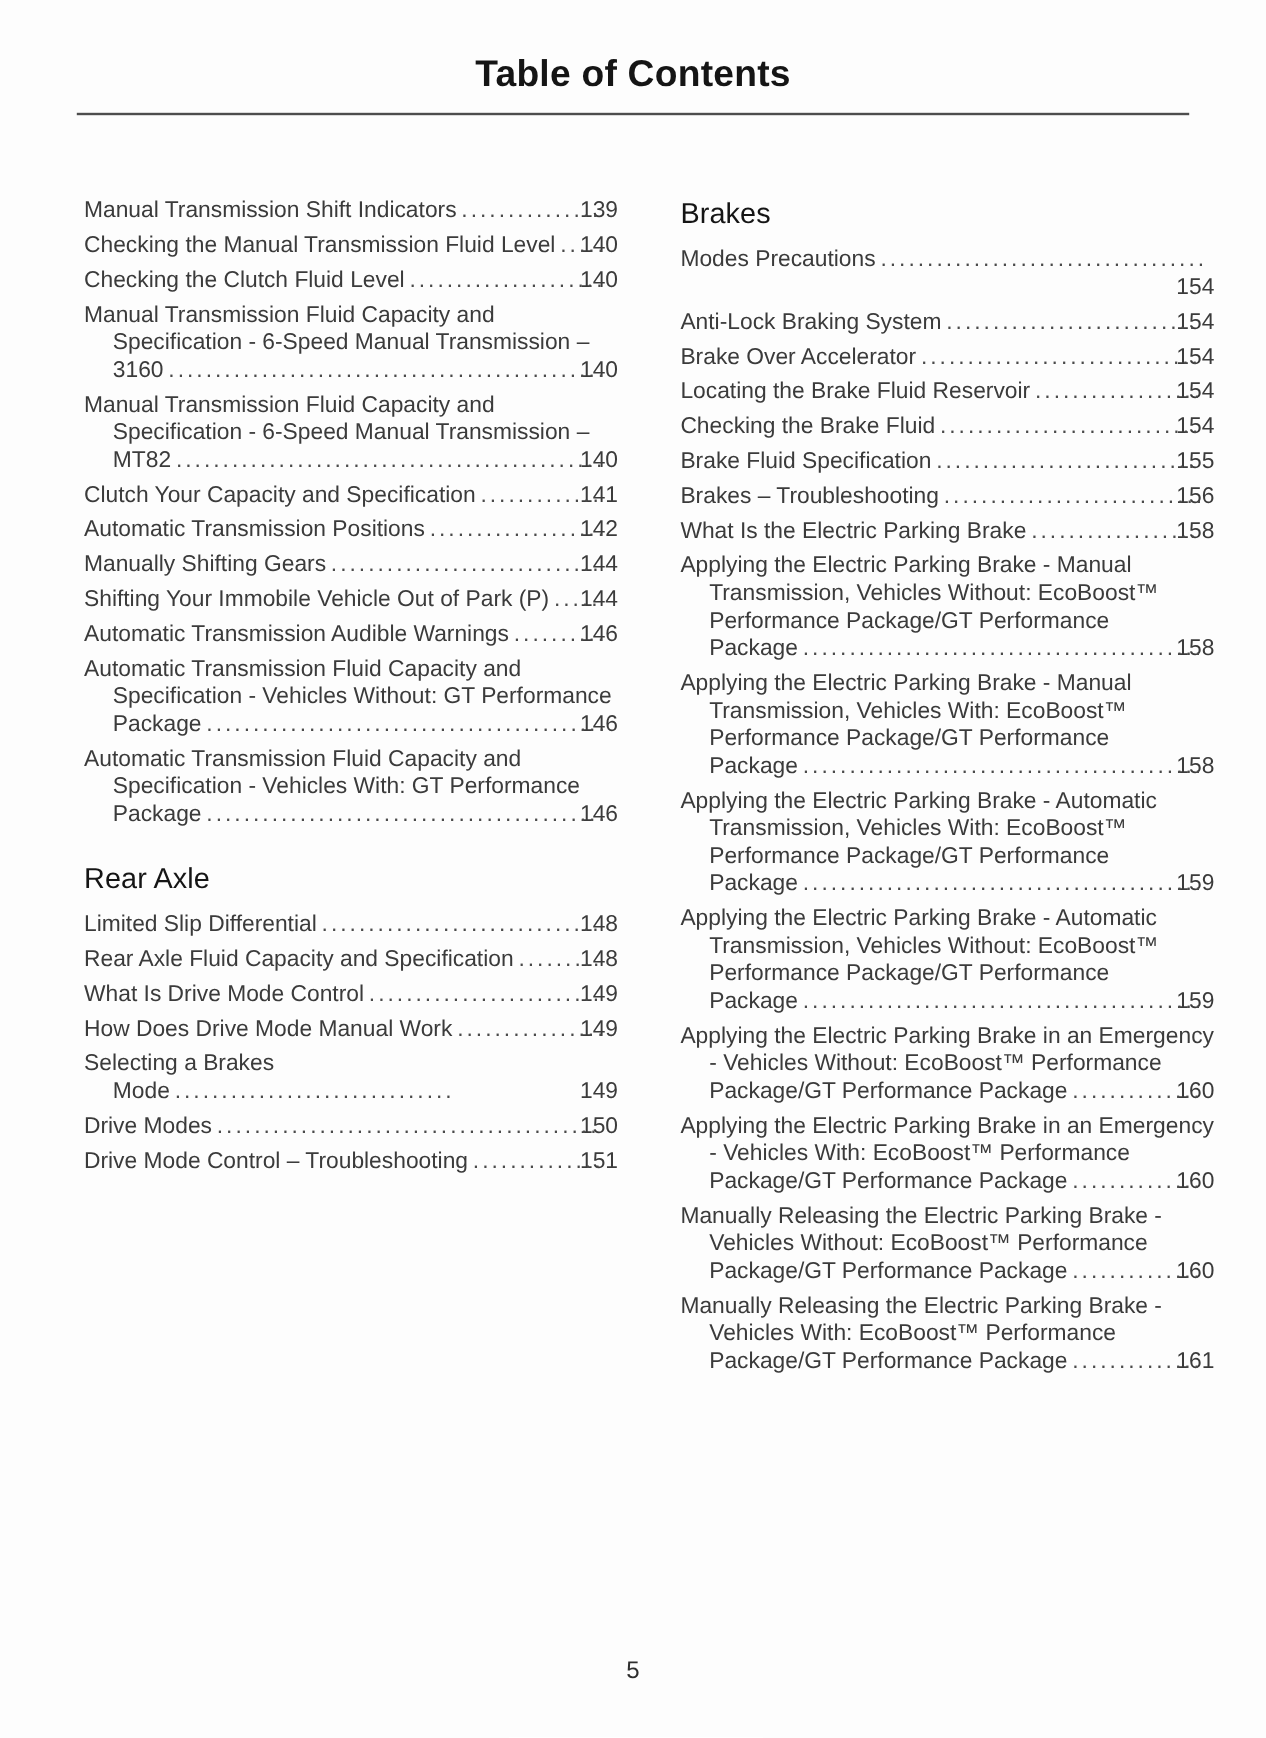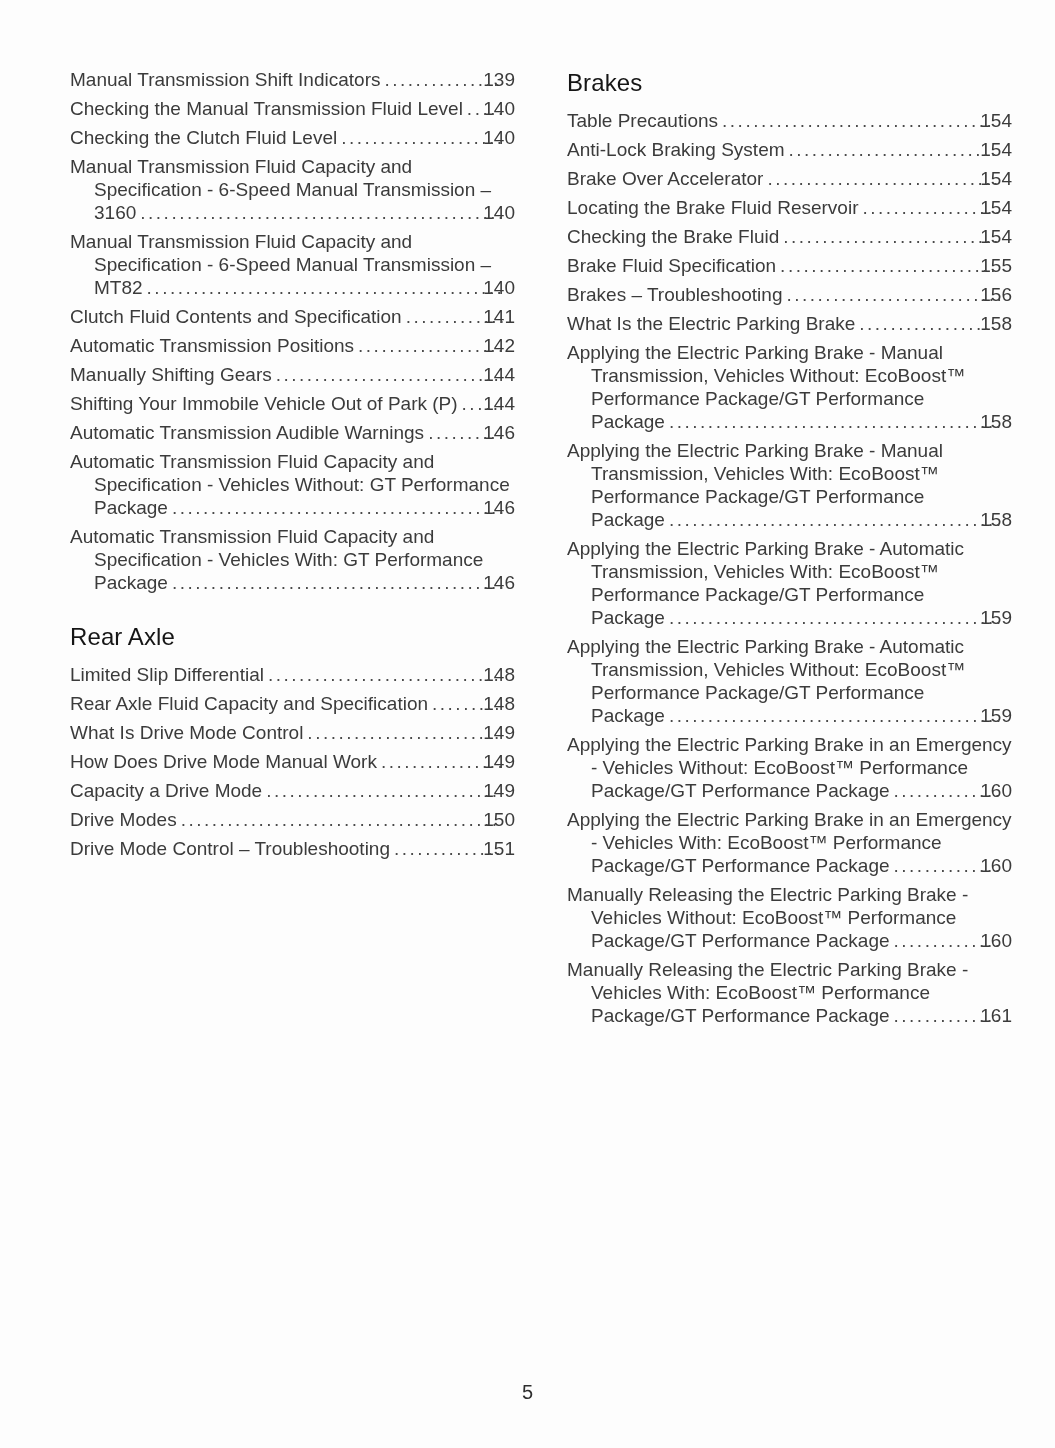--- a/index.html
+++ b/index.html
@@ -95,36 +95,40 @@
     text-align: center;
     font-size: 20px;
     color: #2e2e2e;
   }
 </style>
 </head>
 <body>
 
 <div class="page">
 
+  <header class="toc-header">
+    <h1 class="page-title">Table of Contents</h1>
+    <hr class="title-divider">
+  </header>
 
   <main class="columns">
     <div class="col">
   <section class="toc-section">
 
   <div class="toc-entry"><span class="entry-title">Manual Transmission Shift Indicators</span><span class="leader-dots">...............</span><span class="entry-page">139</span></div>
 
   <div class="toc-entry"><span class="entry-title">Checking the Manual Transmission Fluid Level</span><span class="leader-dots">.....</span><span class="entry-page">140</span></div>
 
   <div class="toc-entry"><span class="entry-title">Checking the Clutch Fluid Level</span><span class="leader-dots">.....................</span><span class="entry-page">140</span></div>
 
   <div class="toc-entry"><span class="entry-title">Manual Transmission Fluid Capacity and Specification - 6-Speed Manual Transmission – 3160</span><span class="leader-dots">...............................................</span><span class="entry-page">140</span></div>
 
   <div class="toc-entry"><span class="entry-title">Manual Transmission Fluid Capacity and Specification - 6-Speed Manual Transmission – MT82</span><span class="leader-dots">..............................................</span><span class="entry-page">140</span></div>
 
-  <div class="toc-entry"><span class="entry-title">Clutch Fluid Contents and Specification</span><span class="leader-dots">.............</span><span class="entry-page">141</span></div>
+  <div class="toc-entry"><span class="entry-title">Clutch Your Capacity and Specification</span><span class="leader-dots">.............</span><span class="entry-page">141</span></div>
 </section>
 
   <section class="toc-section">
 
   <div class="toc-entry"><span class="entry-title">Automatic Transmission Positions</span><span class="leader-dots">...................</span><span class="entry-page">142</span></div>
 
   <div class="toc-entry"><span class="entry-title">Manually Shifting Gears</span><span class="leader-dots">.............................</span><span class="entry-page">144</span></div>
 
   <div class="toc-entry"><span class="entry-title">Shifting Your Immobile Vehicle Out of Park (P)</span><span class="leader-dots">.....</span><span class="entry-page">144</span></div>
 
@@ -142,32 +146,32 @@
 
   <div class="toc-entry"><span class="entry-title">Rear Axle Fluid Capacity and Specification</span><span class="leader-dots">.........</span><span class="entry-page">148</span></div>
 </section>
 
   <section class="toc-section">
 
   <div class="toc-entry"><span class="entry-title">What Is Drive Mode Control</span><span class="leader-dots">.........................</span><span class="entry-page">149</span></div>
 
   <div class="toc-entry"><span class="entry-title">How Does Drive Mode Manual Work</span><span class="leader-dots">................</span><span class="entry-page">149</span></div>
 
-  <div class="toc-entry"><span class="entry-title">Capacity a Drive Mode</span><span class="leader-dots">..............................</span><span class="entry-page">149</span></div>
+  <div class="toc-entry"><span class="entry-title">Selecting a Brakes Mode</span><span class="leader-dots">..............................</span><span class="entry-page">149</span></div>
 
   <div class="toc-entry"><span class="entry-title">Drive Modes</span><span class="leader-dots">.........................................</span><span class="entry-page">150</span></div>
 
   <div class="toc-entry"><span class="entry-title">Drive Mode Control – Troubleshooting</span><span class="leader-dots">..............</span><span class="entry-page">151</span></div>
 </section>
 </div>
     <div class="col">
   <section class="toc-section">
     <h2 class="section-heading">Brakes</h2>
 
-  <div class="toc-entry"><span class="entry-title">Table Precautions</span><span class="leader-dots">...................................</span><span class="entry-page">154</span></div>
+  <div class="toc-entry"><span class="entry-title">Modes Precautions</span><span class="leader-dots">...................................</span><span class="entry-page">154</span></div>
 
   <div class="toc-entry"><span class="entry-title">Anti-Lock Braking System</span><span class="leader-dots">...........................</span><span class="entry-page">154</span></div>
 
   <div class="toc-entry"><span class="entry-title">Brake Over Accelerator</span><span class="leader-dots">..............................</span><span class="entry-page">154</span></div>
 
   <div class="toc-entry"><span class="entry-title">Locating the Brake Fluid Reservoir</span><span class="leader-dots">..................</span><span class="entry-page">154</span></div>
 
   <div class="toc-entry"><span class="entry-title">Checking the Brake Fluid</span><span class="leader-dots">............................</span><span class="entry-page">154</span></div>
 
   <div class="toc-entry"><span class="entry-title">Brake Fluid Specification</span><span class="leader-dots">............................</span><span class="entry-page">155</span></div>

